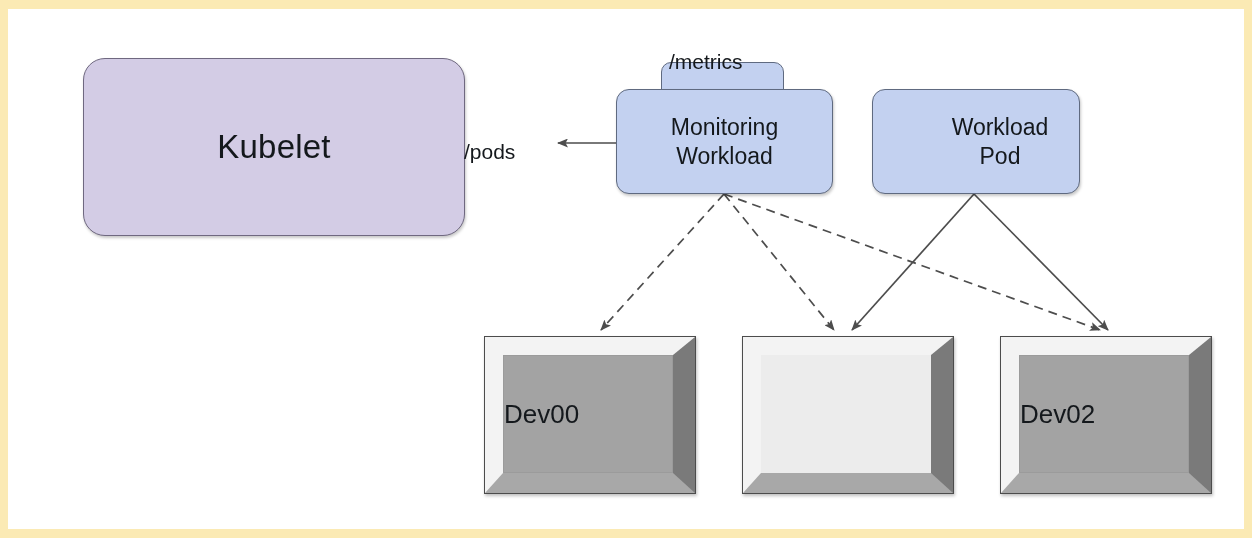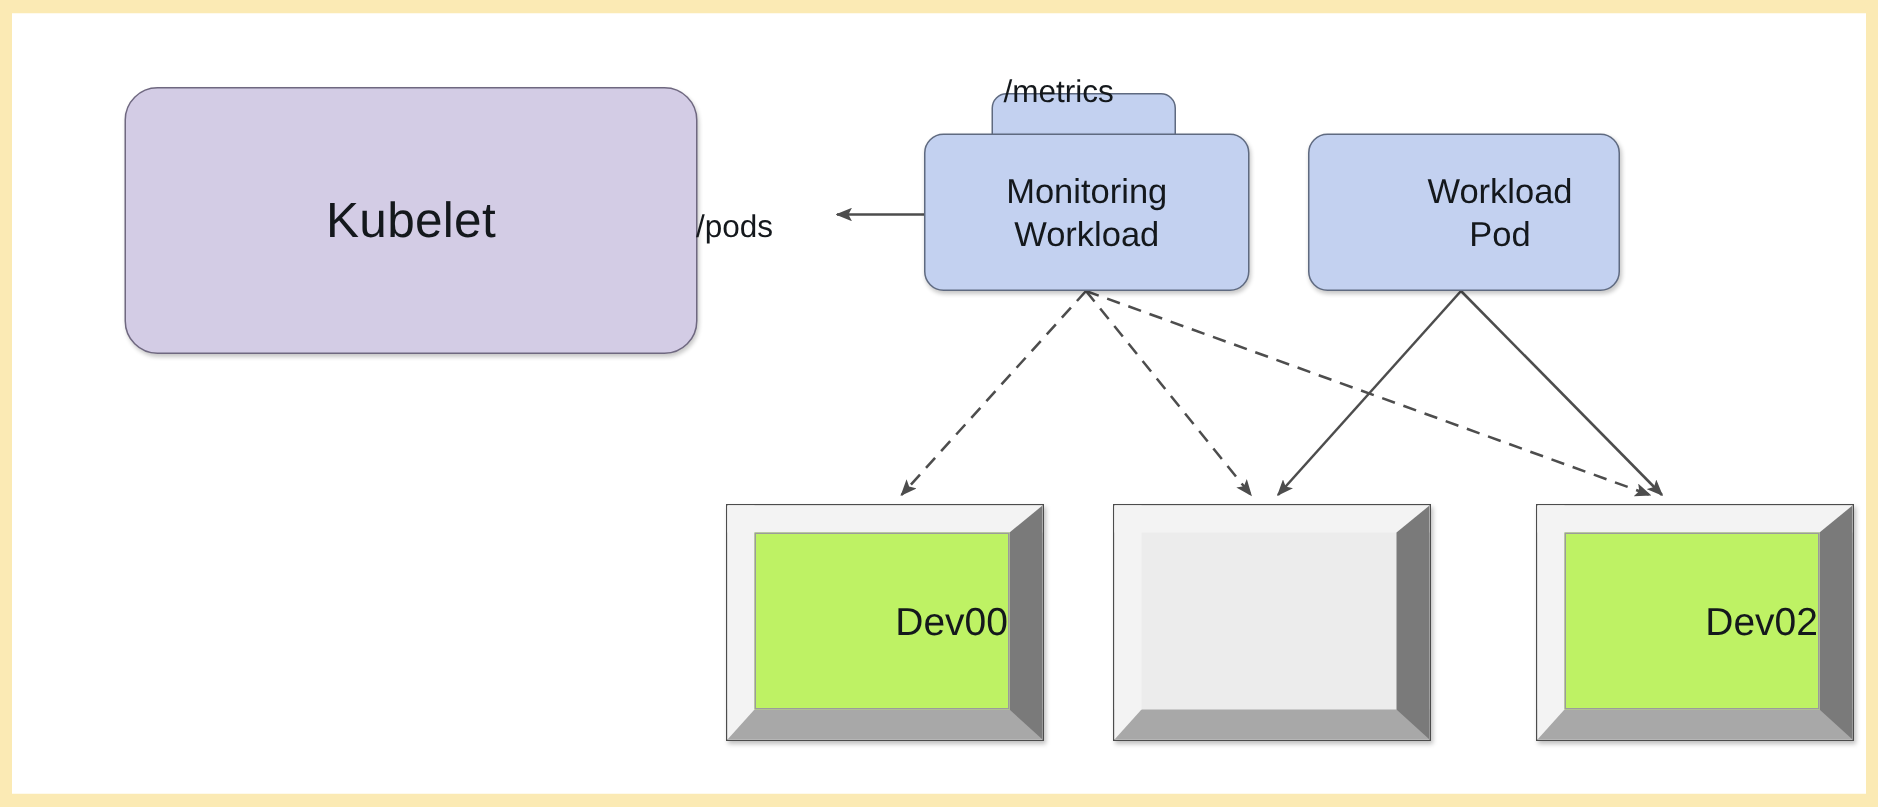--- a/index.html
+++ b/index.html
@@ -168,34 +168,34 @@
     border-top-color: #f3f3f3;
     border-left-color: #f3f3f3;
     border-right-color: #7a7a7a;
     border-bottom-color: #a8a8a8;
     background: #ececec;
   }
   .device .screen {
     position: absolute;
     left: 18px; top: 18px;
     right: 22px; bottom: 20px;
-    background: #bef264;
+    background: #a3a3a3;
     border: 1px solid #9b9b9b;
     box-sizing: border-box;
     display: flex;
     align-items: center;
-    justify-content: flex-end;
+    justify-content: flex-start;
   }
   .device .node-label {
     font-size: 26px;
     color: #14181c;
   }
   .dev0 { left: 484px; }
   .dev1 { left: 742px; }
-  .dev2 { left: 1000px; margin-left: 24px; }
+  .dev2 { left: 1000px; }
 
   
   .edge-label {
     position: absolute;
     font-size: 21px;
     color: #14181c;
     white-space: nowrap;
     margin-top: 20px;
   }
   .label-pods    { left: 464px; top: 120px; }

